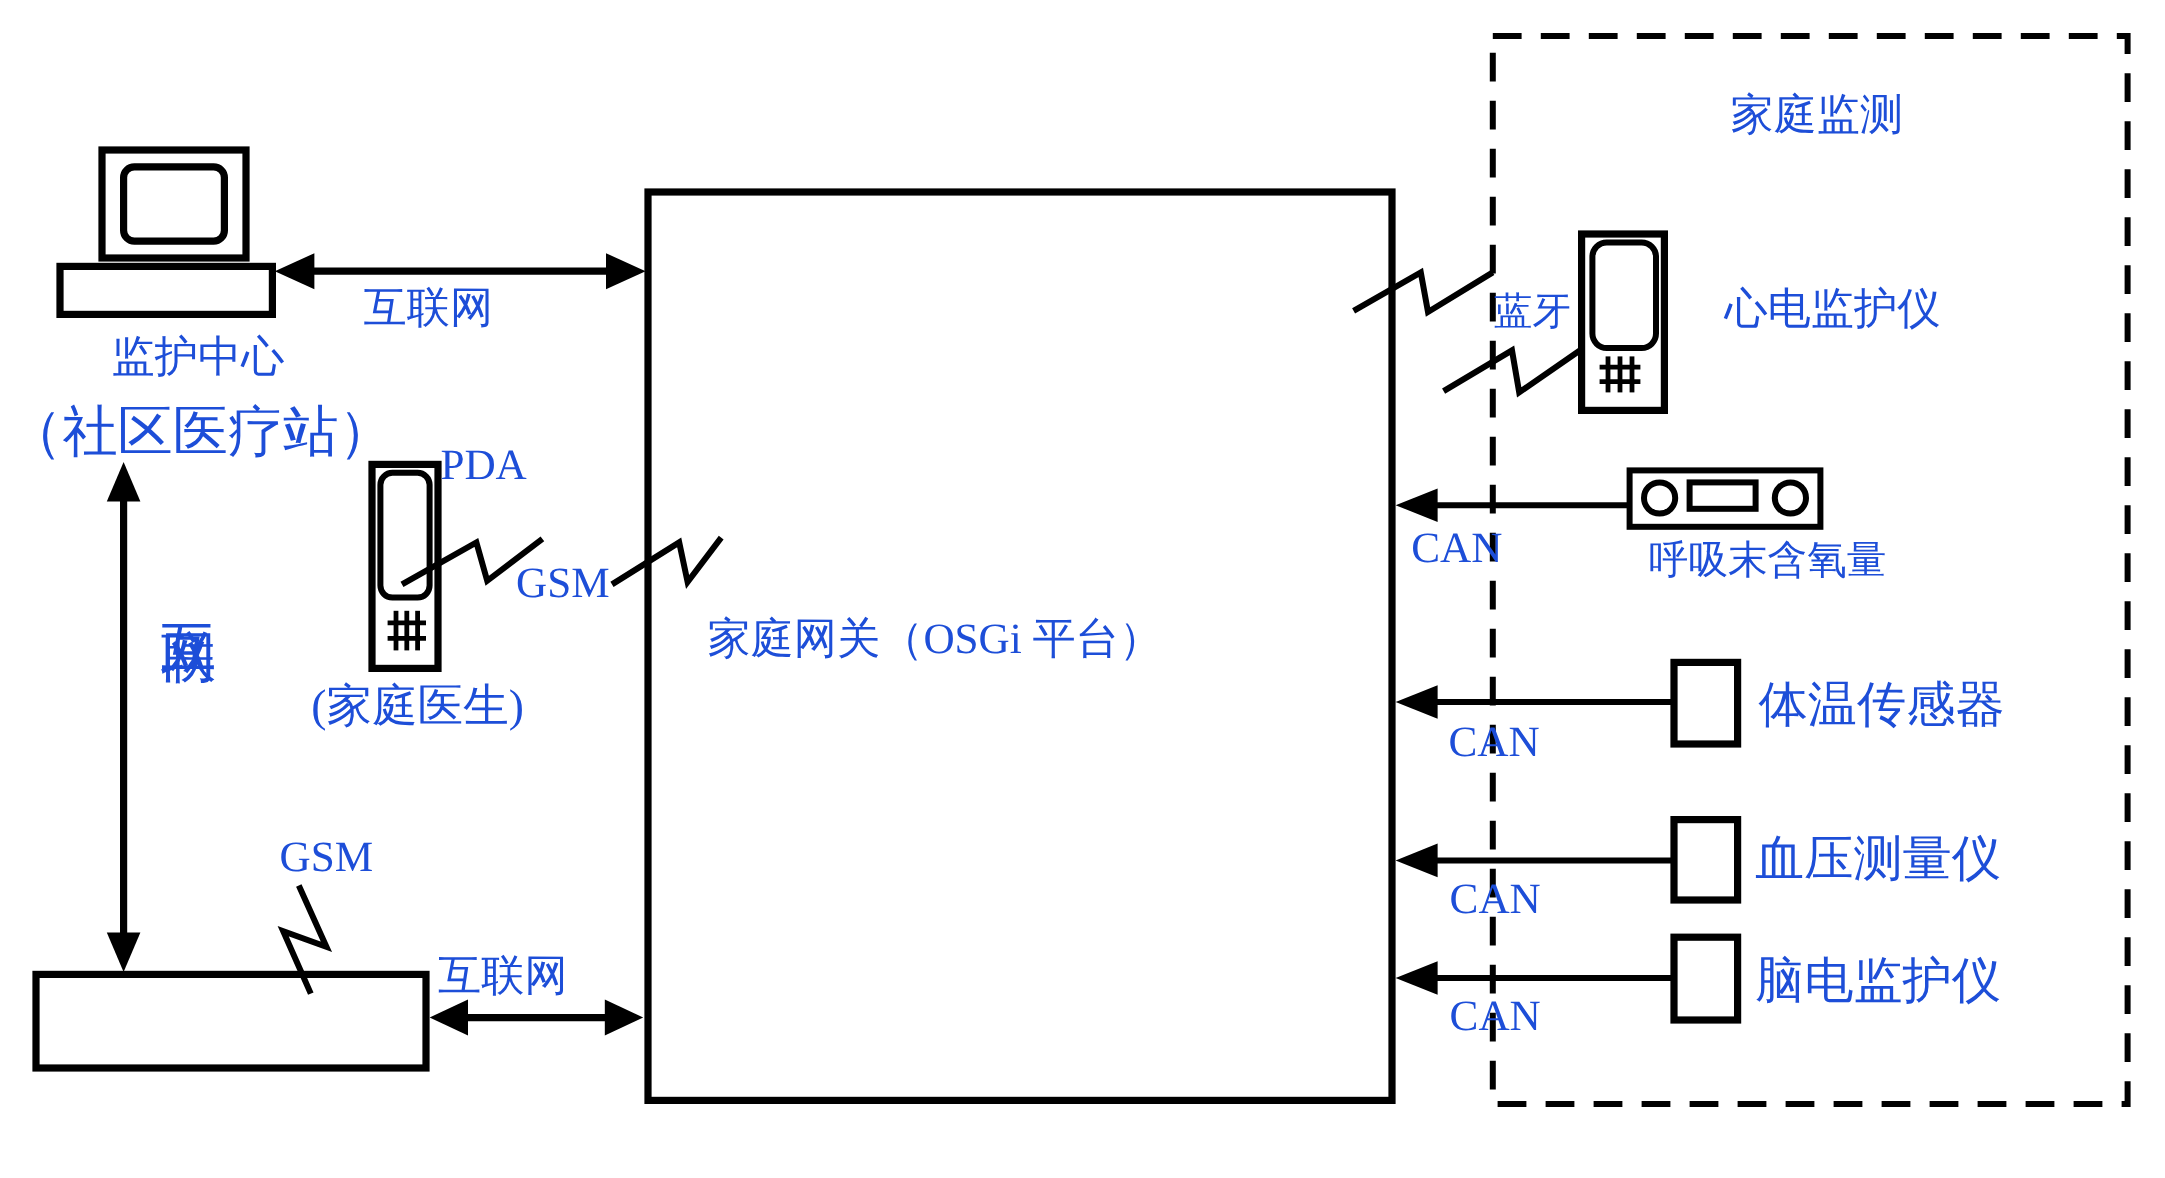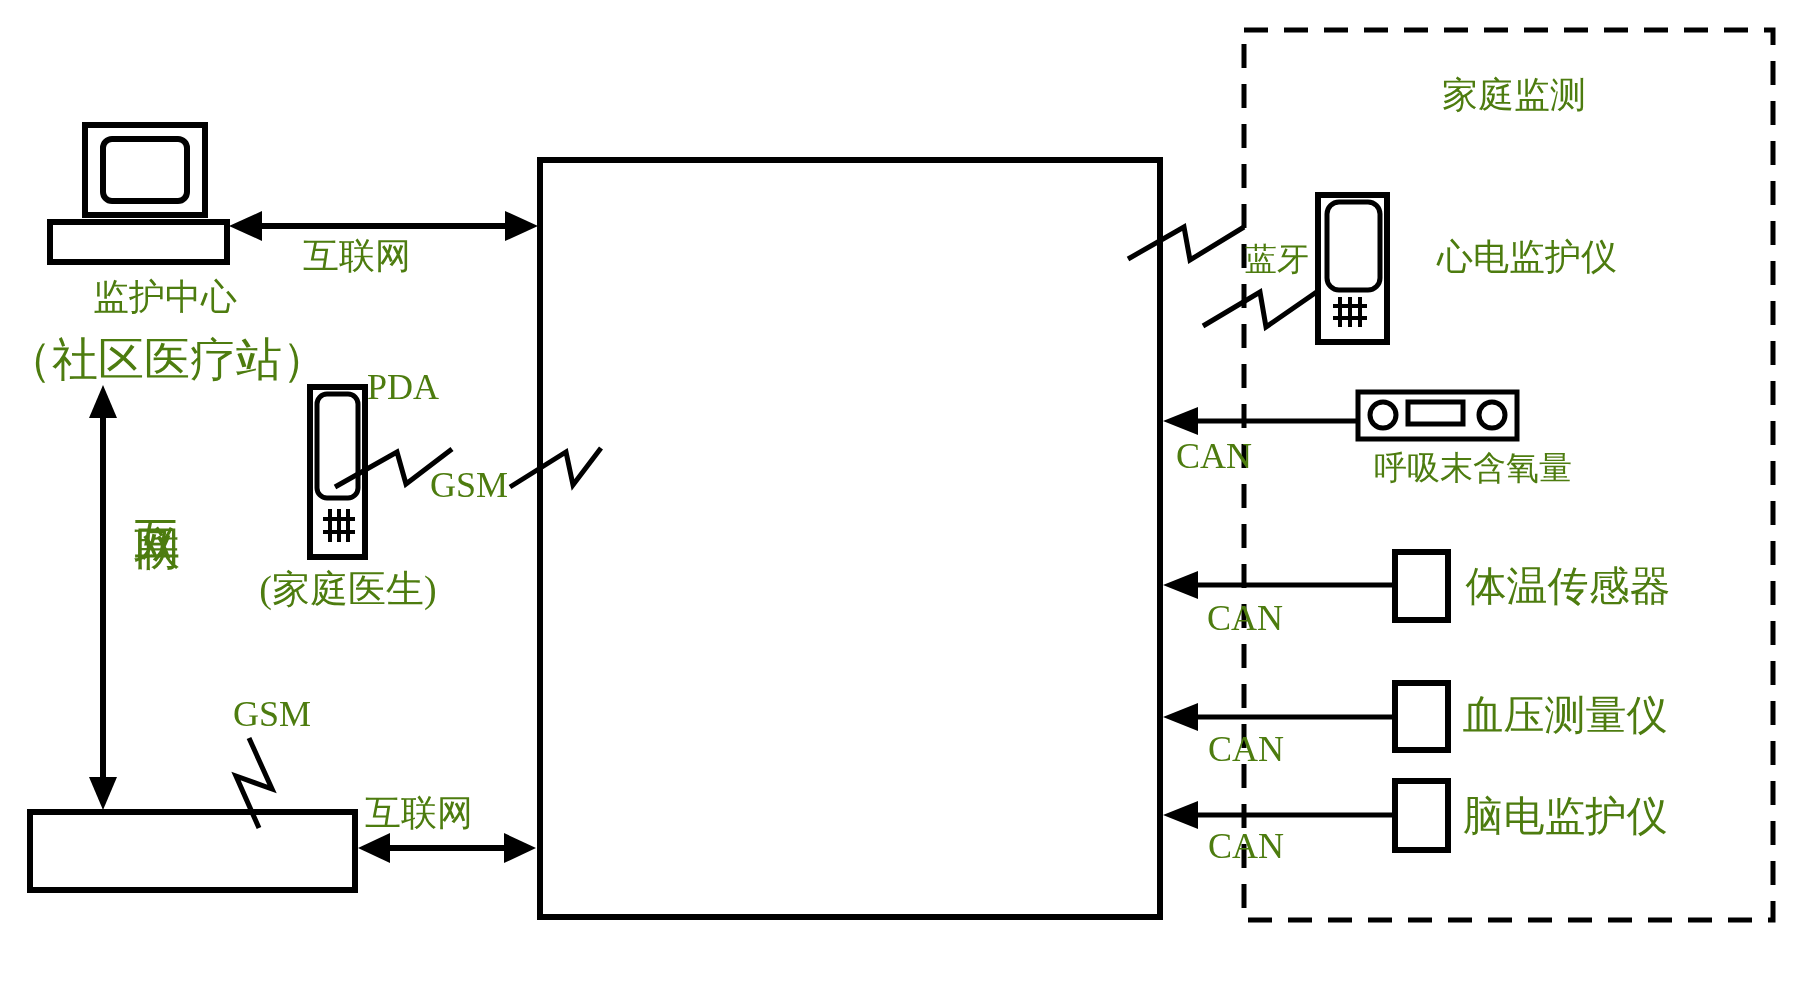--- a/index.html
+++ b/index.html
@@ -9,21 +9,21 @@
     background:#ffffff;
     font-family:"Liberation Serif","DejaVu Serif",serif;
     color:#000;
     overflow:hidden;
   }
   #linework{position:absolute;left:0;top:0;}
   .lbl{
     position:absolute;
     transform:translate(-50%,-50%);
     white-space:nowrap;
-    color:#4d7c0f;
+    color:#1d4ed8;
     line-height:1.05;
     text-align:center;
   }
   .lbl.v{
     writing-mode:vertical-lr;
     text-orientation:upright;
     letter-spacing:4px;
   }
   .fs32{font-size:32px}
   .fs33{font-size:33px}
@@ -130,20 +130,21 @@
     <rect x="1395" y="781" width="53" height="69" stroke-width="6"></rect>
   </svg>
 
   <div class="lbl fs36" style="left:165px;top:298px">监护中心</div>
   <div class="lbl fs34" style="left:167px;top:360px">（社区医疗站）</div>
   <div class="lbl fs36" style="left:357px;top:257px">互联网</div>
   <div class="lbl v fs34" style="left:157px;top:490px">互联网</div>
   <div class="lbl fs36" style="left:403px;top:388px">PDA</div>
   <div class="lbl fs36" style="left:469px;top:486px">GSM</div>
   <div class="lbl fs38" style="left:348px;top:590px">(家庭医生)</div>
+  <div class="lbl fs36" style="left:779px;top:533px">家庭网关（OSGi 平台）</div>
   <div class="lbl fs36" style="left:272px;top:715px">GSM</div>
   <div class="lbl fs36" style="left:419px;top:814px">互联网</div>
   <div class="lbl fs36" style="left:1514px;top:96px">家庭监测</div>
   <div class="lbl fs32" style="left:1277px;top:260px">蓝牙</div>
   <div class="lbl fs36" style="left:1527px;top:258px">心电监护仪</div>
   <div class="lbl fs36" style="left:1214px;top:457px">CAN</div>
   <div class="lbl fs33" style="left:1473px;top:468px">呼吸末含氧量</div>
   <div class="lbl fs36" style="left:1245px;top:619px">CAN</div>
   <div class="lbl fs35" style="left:1568px;top:587px">体温传感器</div>
   <div class="lbl fs36" style="left:1246px;top:750px">CAN</div>

